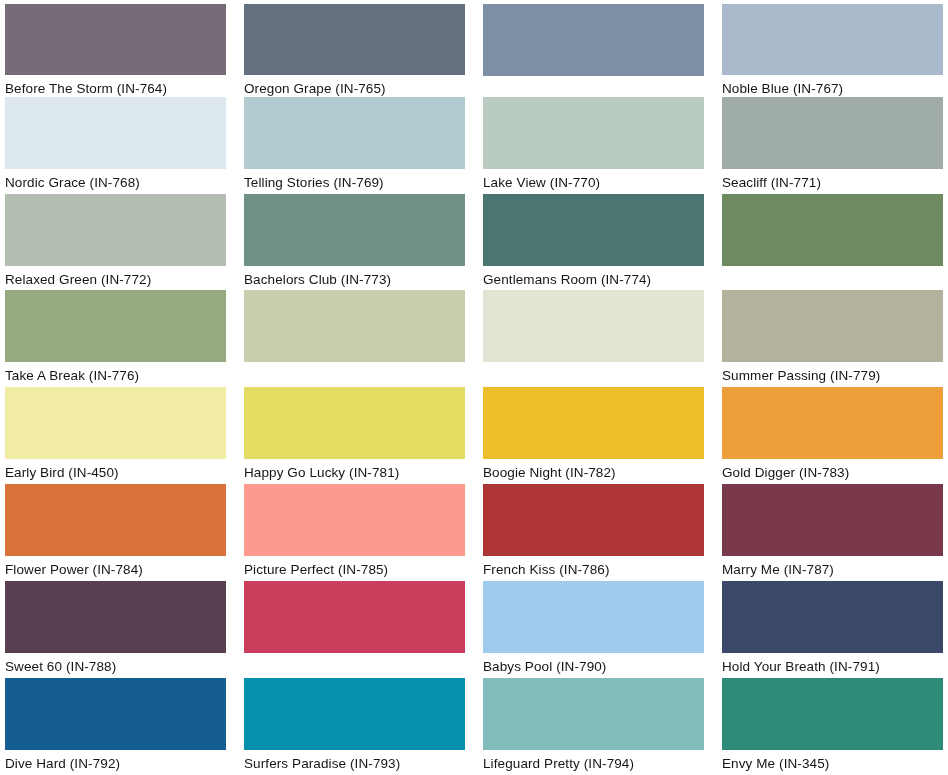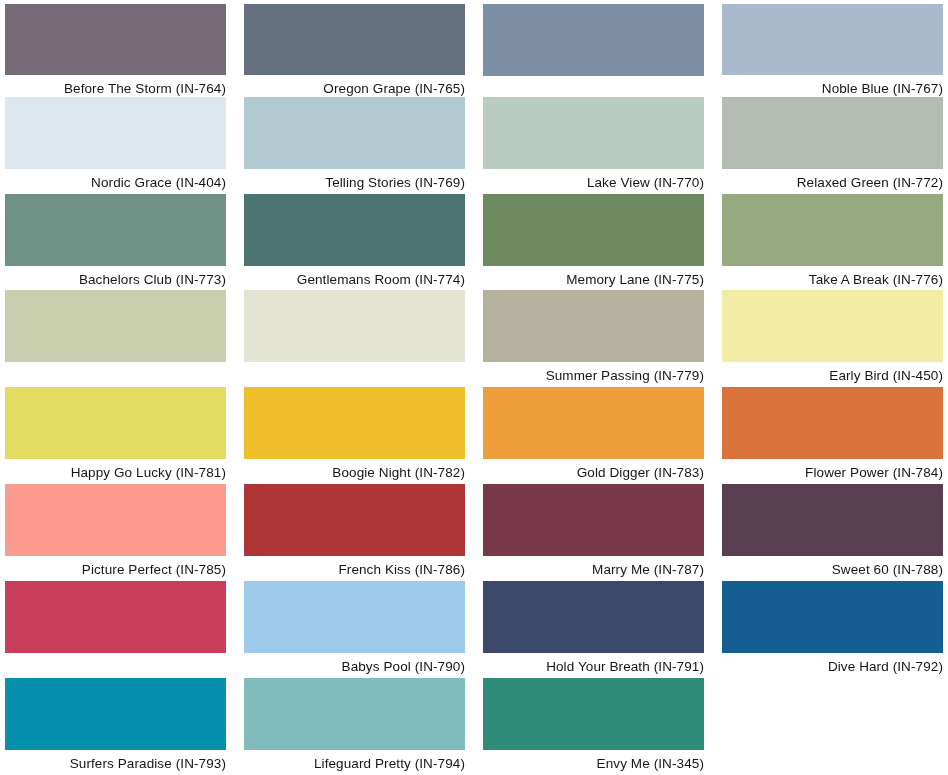--- a/index.html
+++ b/index.html
@@ -19,21 +19,20 @@
 
   #palette-grid {
     display: grid;
     grid-template-columns: repeat(4, 1fr);
     grid-template-rows: repeat(8, 96.8px);
     column-gap: 18px;
     row-gap: 0px;
     width: 948px;
     height: 557px;
     padding: 0 5px 0 5px;
-    text-align: right;
   }
 
   .swatch-cell {
     display: flex;
     flex-direction: column;
     justify-content: flex-start;
     overflow: hidden;
   }
 
   .swatch-chip {
@@ -71,45 +70,48 @@
     </div>
     <div class="swatch-cell">
       <span class="swatch-chip" style="background-color: rgb(124, 143, 165);"></span>
     </div>
     <div class="swatch-cell">
       <span class="swatch-chip" style="background-color: rgb(170, 185, 204);"></span>
       <span class="swatch-label">Noble Blue (IN-767)</span>
     </div>
     <div class="swatch-cell">
       <span class="swatch-chip" style="background-color: rgb(220, 232, 238);"></span>
-      <span class="swatch-label">Nordic Grace (IN-404)</span>
+      <span class="swatch-label">Nordic Grace (IN-768)</span>
     </div>
     <div class="swatch-cell">
       <span class="swatch-chip" style="background-color: rgb(177, 203, 209);"></span>
       <span class="swatch-label">Telling Stories (IN-769)</span>
     </div>
     <div class="swatch-cell">
       <span class="swatch-chip" style="background-color: rgb(186, 204, 194);"></span>
       <span class="swatch-label">Lake View (IN-770)</span>
+    </div>
+    <div class="swatch-cell">
+      <span class="swatch-chip" style="background-color: rgb(160, 172, 170);"></span>
+      <span class="swatch-label">Seacliff (IN-771)</span>
     </div>
     <div class="swatch-cell">
       <span class="swatch-chip" style="background-color: rgb(180, 189, 177);"></span>
       <span class="swatch-label">Relaxed Green (IN-772)</span>
     </div>
     <div class="swatch-cell">
       <span class="swatch-chip" style="background-color: rgb(112, 145, 133);"></span>
       <span class="swatch-label">Bachelors Club (IN-773)</span>
     </div>
     <div class="swatch-cell">
       <span class="swatch-chip" style="background-color: rgb(76, 116, 113);"></span>
       <span class="swatch-label">Gentlemans Room (IN-774)</span>
     </div>
     <div class="swatch-cell">
       <span class="swatch-chip" style="background-color: rgb(110, 138, 96);"></span>
-      <span class="swatch-label">Memory Lane (IN-775)</span>
     </div>
     <div class="swatch-cell">
       <span class="swatch-chip" style="background-color: rgb(150, 169, 127);"></span>
       <span class="swatch-label">Take A Break (IN-776)</span>
     </div>
     <div class="swatch-cell">
       <span class="swatch-chip" style="background-color: rgb(201, 207, 174);"></span>
     </div>
     <div class="swatch-cell">
       <span class="swatch-chip" style="background-color: rgb(227, 228, 211);"></span>

